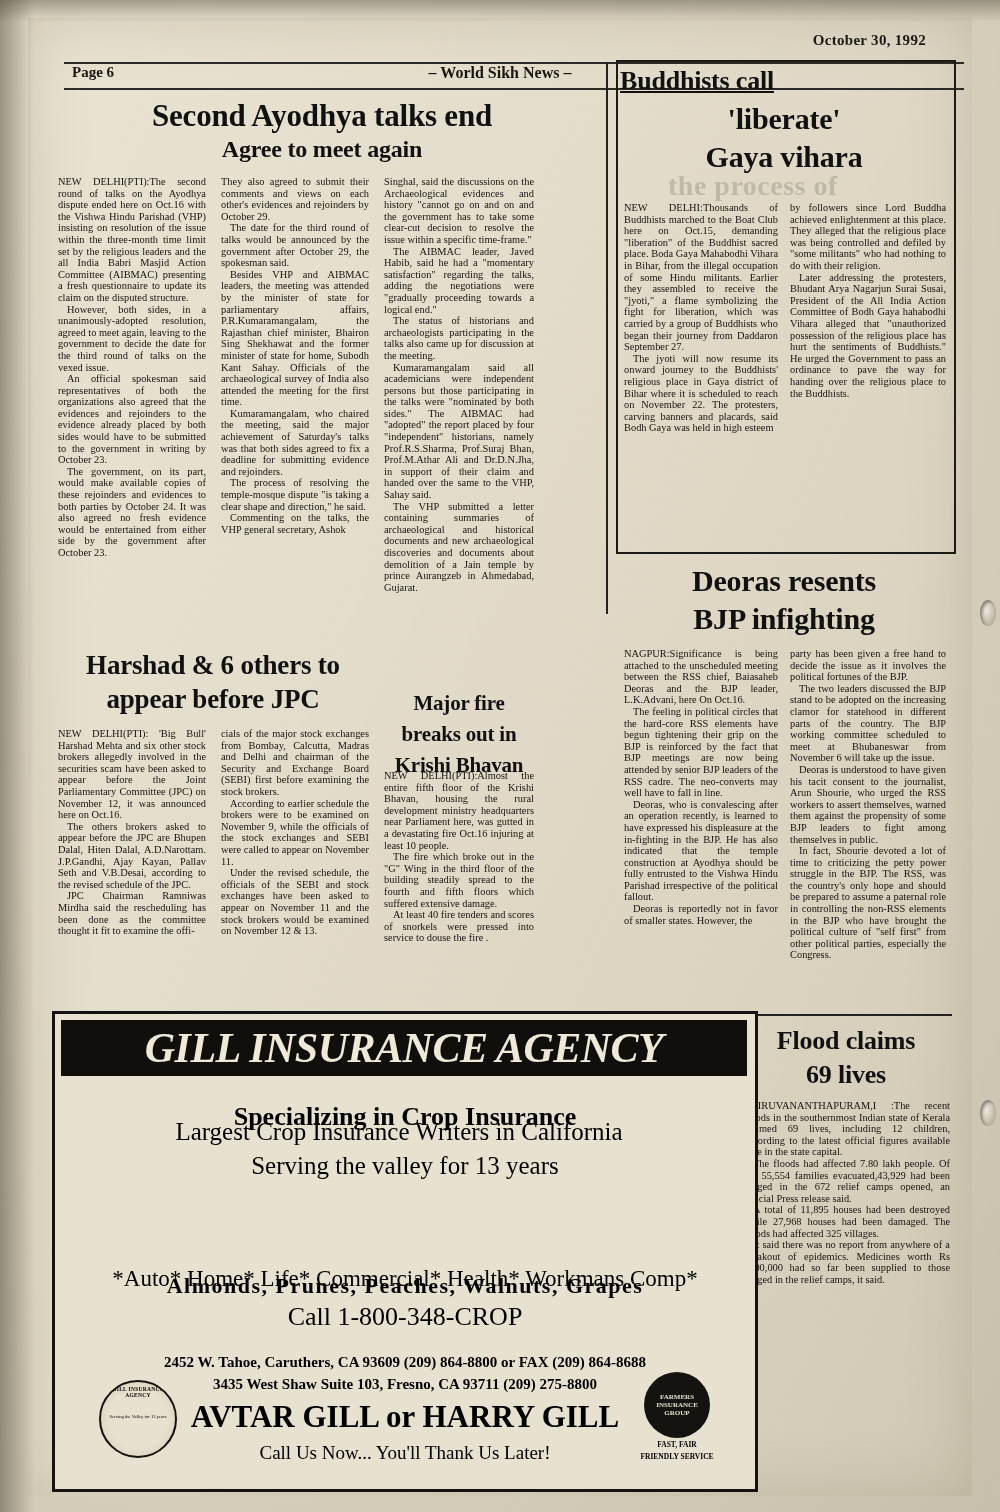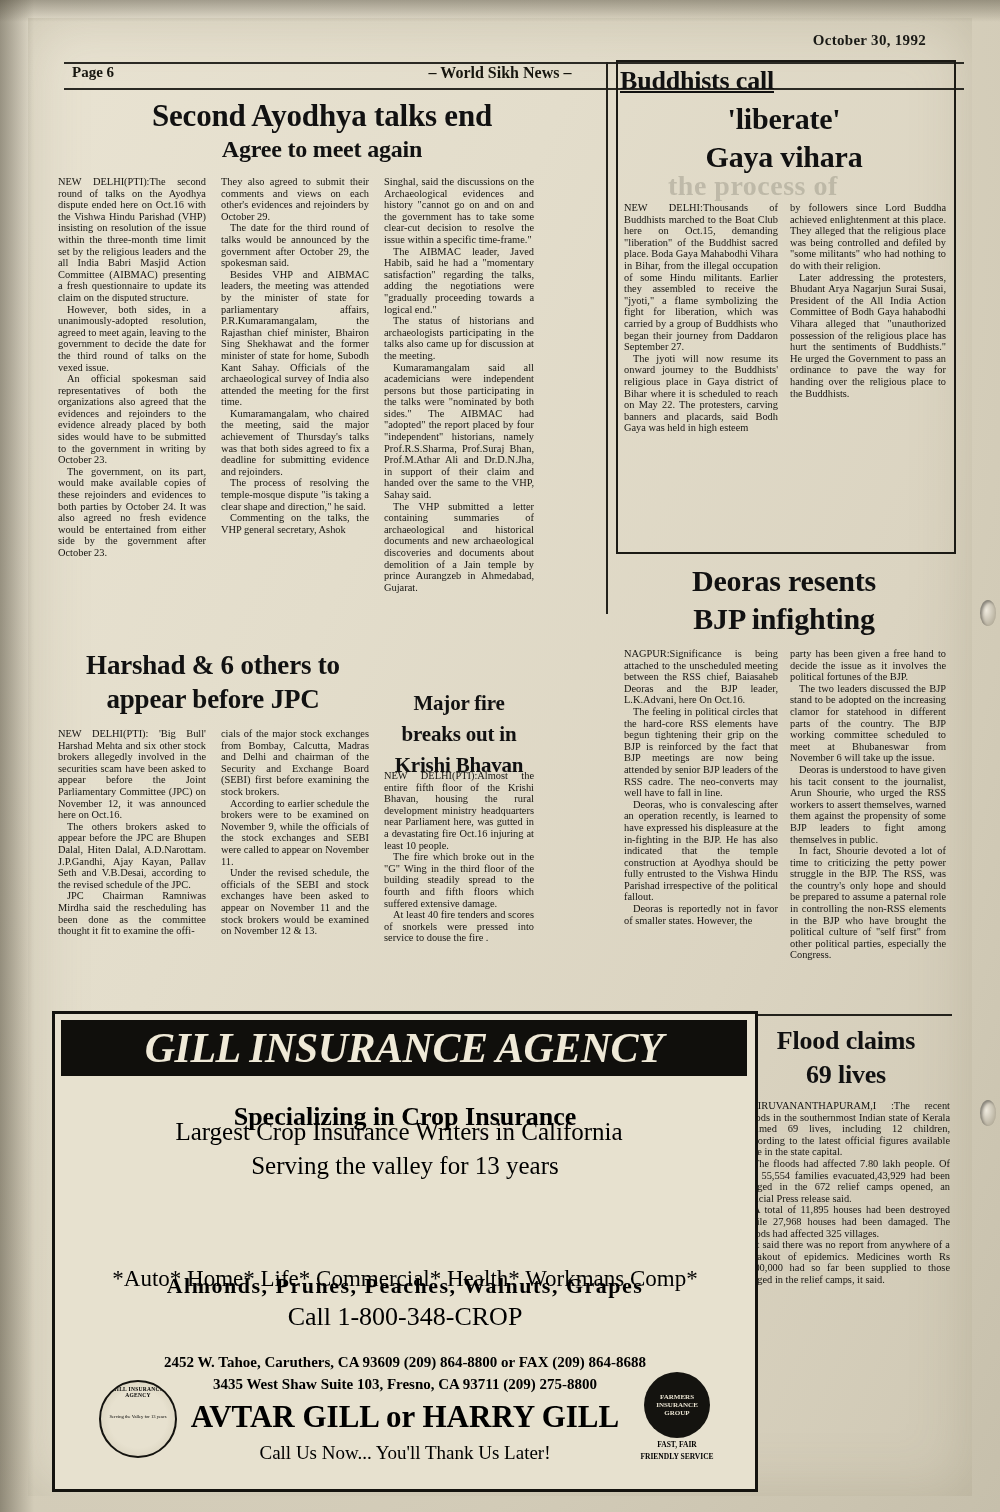--- a/index.html
+++ b/index.html
@@ -136,21 +136,21 @@
     <div class="col" style="left:30px;top:158px;width:148px;height:470px;">
       <p class="first">NEW DELHI(PTI):The second round of talks on the Ayodhya dispute ended here on Oct.16 with the Vishwa Hindu Parishad (VHP) insisting on resolution of the issue within the three-month time limit set by the religious leaders and the all India Babri Masjid Action Committee (AIBMAC) presenting a fresh questionnaire to update its claim on the disputed structure.</p>
       <p>However, both sides, in a unanimously-adopted resolution, agreed to meet again, leaving to the government to decide the date for the third round of talks on the vexed issue.</p>
       <p>An official spokesman said representatives of both the organizations also agreed that the evidences and rejoinders to the evidence already placed by both sides would have to be submitted to the government in writing by October 23.</p>
       <p>The government, on its part, would make available copies of these rejoinders and evidences to both parties by October 24. It was also agreed no fresh evidence would be entertained from either side by the government after October 23.</p>
     </div>
     <div class="col" style="left:193px;top:158px;width:148px;height:480px;">
       <p class="first">They also agreed to submit their comments and views on each other's evidences and rejoinders by October 29.</p>
       <p>The date for the third round of talks would be announced by the government after October 29, the spokesman said.</p>
       <p>Besides VHP and AIBMAC leaders, the meeting was attended by the minister of state for parliamentary affairs, P.R.Kumaramangalam, the Rajasthan chief minister, Bhairon Sing Shekhawat and the former minister of state for home, Subodh Kant Sahay. Officials of the archaeological survey of India also attended the meeting for the first time.</p>
-      <p>Kumaramangalam, who chaired the meeting, said the major achievement of Thursday's talks was that both sides agreed to fix a deadline for submitting evidence and rejoinders.</p>
+      <p>Kumaramangalam, who chaired the meeting, said the major achievement of Saturday's talks was that both sides agreed to fix a deadline for submitting evidence and rejoinders.</p>
       <p>The process of resolving the temple-mosque dispute "is taking a clear shape and direction," he said.</p>
       <p>Commenting on the talks, the VHP general secretary, Ashok</p>
     </div>
     <div class="col" style="left:356px;top:158px;width:150px;height:480px;">
       <p class="first">Singhal, said the discussions on the Archaeological evidences and history "cannot go on and on and the government has to take some clear-cut decision to resolve the issue within a specific time-frame."</p>
       <p>The AIBMAC leader, Javed Habib, said he had a "momentary satisfaction" regarding the talks, adding the negotiations were "gradually proceeding towards a logical end."</p>
       <p>The status of historians and archaeologists participating in the talks also came up for discussion at the meeting.</p>
       <p>Kumaramangalam said all academicians were independent persons but those participating in the talks were "nominated by both sides." The AIBMAC had "adopted" the report placed by four "independent" historians, namely Prof.R.S.Sharma, Prof.Suraj Bhan, Prof.M.Athar Ali and Dr.D.N.Jha, in support of their claim and handed over the same to the VHP, Sahay said.</p>
       <p>The VHP submitted a letter containing summaries of archaeological and historical documents and new archaeological discoveries and documents about demolition of a Jain temple by prince Aurangzeb in Ahmedabad, Gujarat.</p>
     </div>
@@ -176,21 +176,21 @@
     </div>
 
     <div class="boxed" style="left:588px;top:42px;width:336px;height:490px;"></div>
     <h1 class="head" style="left:592px;top:48px;width:240px;font-size:26px;text-align:left;text-decoration:underline;">Buddhists call</h1>
     <h1 class="head" style="left:592px;top:84px;width:328px;font-size:30px;">'liberate'</h1>
     <h1 class="head" style="left:592px;top:122px;width:328px;font-size:30px;">Gaya vihara</h1>
     <div class="ghost" style="left:640px;top:152px;">the process of</div>
 
     <div class="col" style="left:596px;top:184px;width:154px;height:340px;">
       <p class="first">NEW DELHI:Thousands of Buddhists marched to the Boat Club here on Oct.15, demanding "liberation" of the Buddhist sacred place. Boda Gaya Mahabodhi Vihara in Bihar, from the illegal occupation of some Hindu militants. Earlier they assembled to receive the "jyoti," a flame symbolizing the fight for liberation, which was carried by a group of Buddhists who began their journey from Daddaron September 27.</p>
-      <p>The jyoti will now resume its onward journey to the Buddhists' religious place in Gaya district of Bihar where it is scheduled to reach on May 22. The protesters, carving banners and placards, said Bodh Gaya was held in high esteem</p>
+      <p>The jyoti will now resume its onward journey to the Buddhists' religious place in Gaya district of Bihar where it is scheduled to reach on November 22. The protesters, carving banners and placards, said Bodh Gaya was held in high esteem</p>
     </div>
     <div class="col" style="left:762px;top:184px;width:156px;height:340px;">
       <p class="first">by followers since Lord Buddha achieved enlightenment at this place. They alleged that the religious place was being controlled and defiled by "some militants" who had nothing to do with their religion.</p>
       <p>Later addressing the protesters, Bhudant Arya Nagarjun Surai Susai, President of the All India Action Committee of Bodh Gaya hahabodhi Vihara alleged that "unauthorized possession of the religious place has hurt the sentiments of Buddhists." He urged the Government to pass an ordinance to pave the way for handing over the religious place to the Buddhists.</p>
     </div>
 
     <h1 class="head" style="left:588px;top:546px;width:336px;font-size:30px;">Deoras resents</h1>
     <h1 class="head" style="left:588px;top:584px;width:336px;font-size:30px;">BJP infighting</h1>
 
     <div class="col" style="left:596px;top:630px;width:154px;height:360px;">

